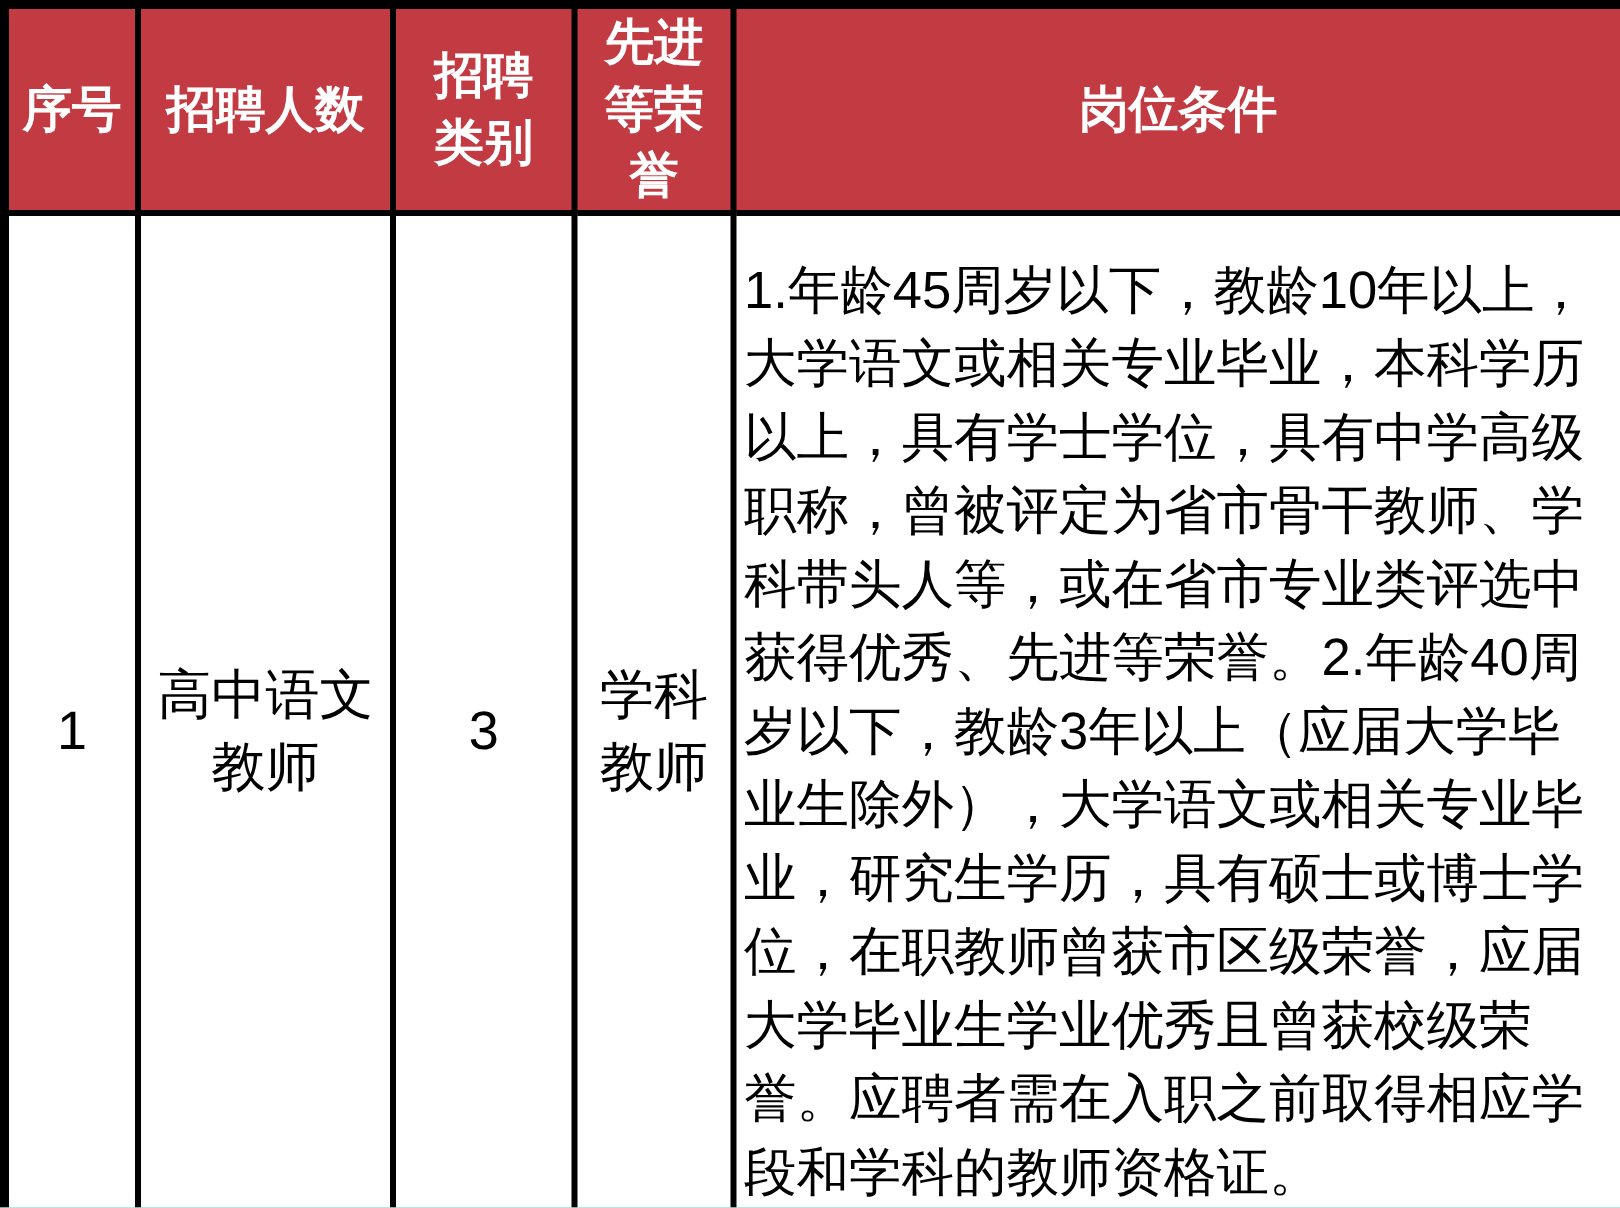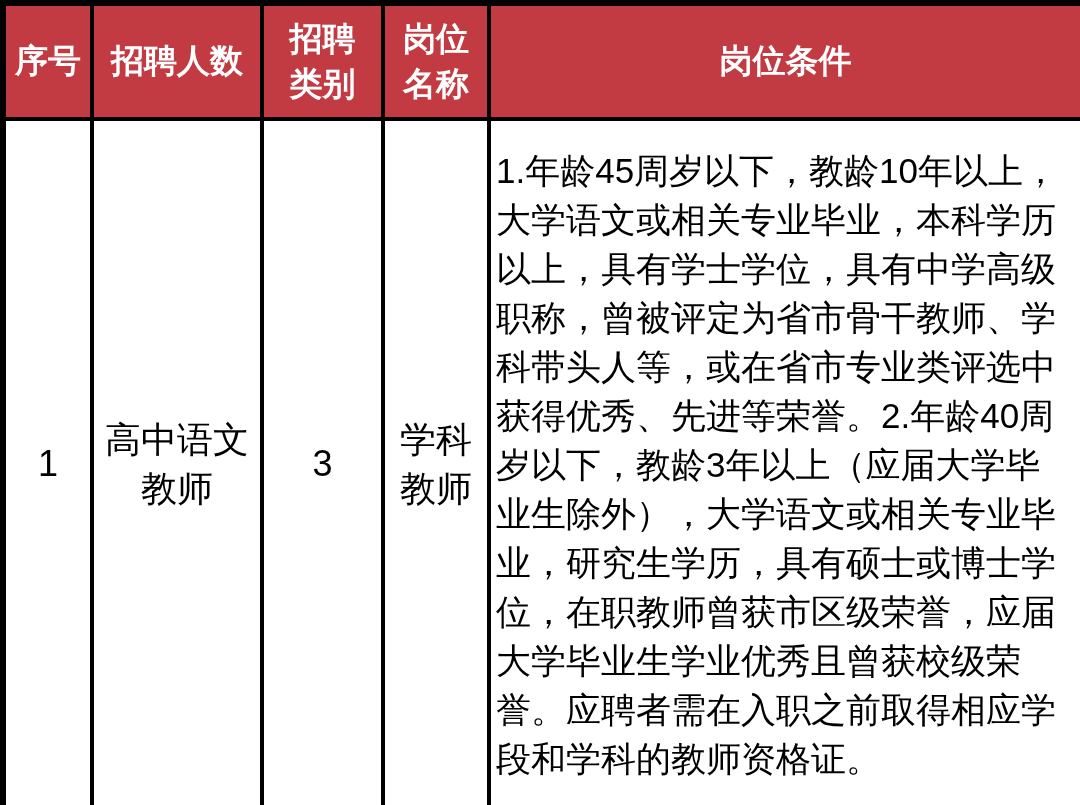--- a/index.html
+++ b/index.html
@@ -62,21 +62,21 @@
       <col style="width: 170px">
       <col style="width: 121px">
       <col style="width: 106px">
       <col style="width: 594px">
     </colgroup>
     <thead>
       <tr>
         <th>序号</th>
         <th>招聘人数</th>
         <th class="th-narrow">招聘类别</th>
-        <th class="th-narrow">岗位名称</th>
+        <th class="th-narrow">先进等荣誉</th>
         <th>岗位条件</th>
       </tr>
     </thead>
     <tbody>
       <tr>
         <td>1</td>
         <td>高中语文教师</td>
         <td>3</td>
         <td>学科教师</td>
         <td class="cell-conditions">1.年龄45周岁以下，教龄10年以上，大学语文或相关专业毕业，本科学历以上，具有学士学位，具有中学高级职称，曾被评定为省市骨干教师、学科带头人等，或在省市专业类评选中获得优秀、先进等荣誉。2.年龄40周岁以下，教龄3年以上（应届大学毕业生除外），大学语文或相关专业毕业，研究生学历，具有硕士或博士学位，在职教师曾获市区级荣誉，应届大学毕业生学业优秀且曾获校级荣誉。应聘者需在入职之前取得相应学段和学科的教师资格证。</td>

